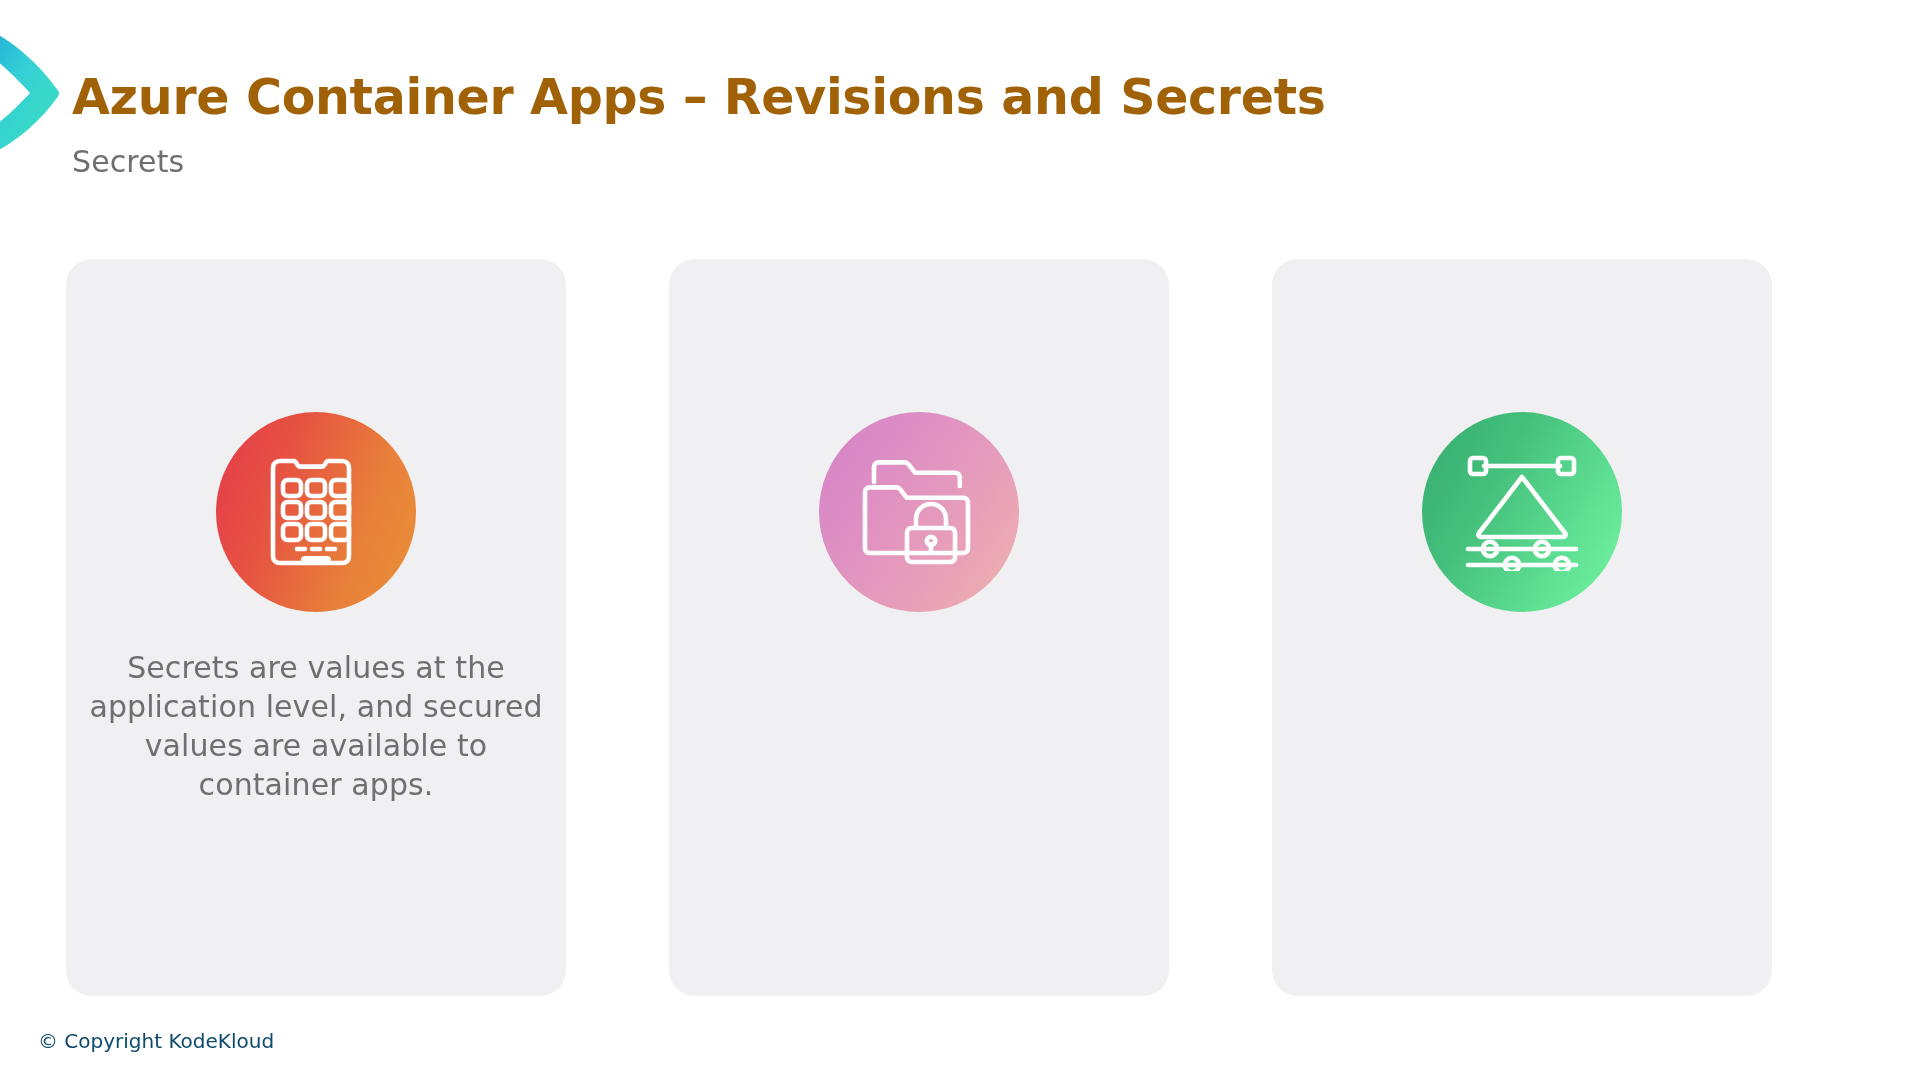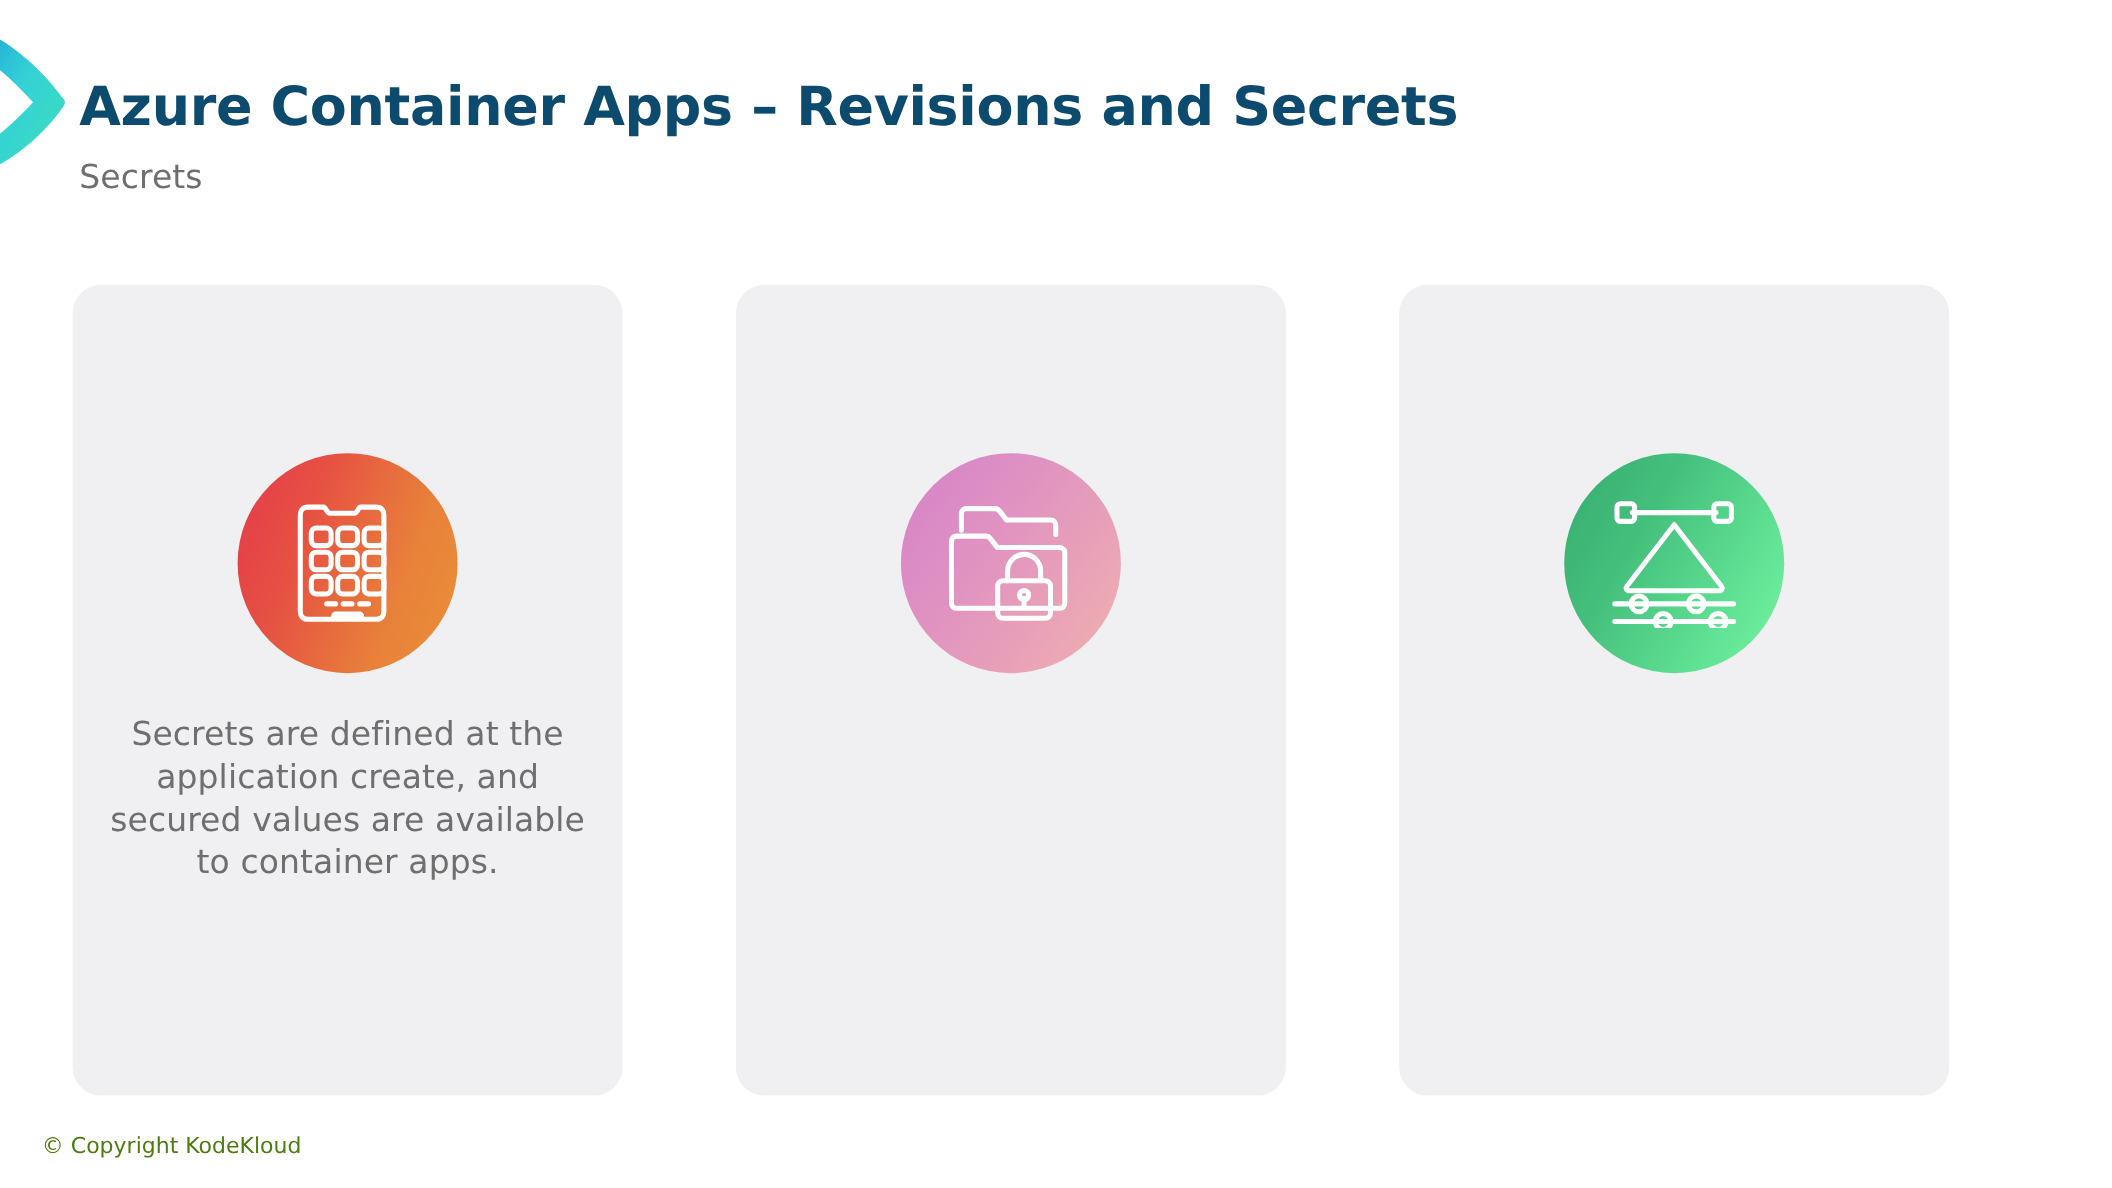--- a/index.html
+++ b/index.html
@@ -31,21 +31,21 @@
     position: absolute;
     left: 72px;
     top: 68px;
     width: 1700px;
   }
   .page-title {
     margin: 0;
     font-size: 49px;
     line-height: 60px;
     font-weight: 700;
-    color: #0c4a6e;
+    color: #a16207;
     letter-spacing: -0.3px;
     white-space: nowrap;
   }
   .page-subtitle {
     margin: 0;
     padding-top: 16px;
     font-size: 30px;
     line-height: 36px;
     font-weight: 400;
     color: #6f6f70;
@@ -107,21 +107,21 @@
     letter-spacing: 0.1px;
   }
 
   
   .footer {
     position: absolute;
     left: 38px;
     bottom: 26px;
     font-size: 20px;
     line-height: 26px;
-    color: #4d7c0f;
+    color: #0c4a6e;
     font-weight: 400;
   }
 </style>
 </head>
 <body>
 
 <div class="brand-logo">
   <svg width="74" height="136" viewBox="0 0 74 136" xmlns="http://www.w3.org/2000/svg">
     <defs>
       <linearGradient id="logoGrad" x1="0" y1="0" x2="1" y2="1">
@@ -153,21 +153,21 @@
         <rect x="63" y="50" width="18" height="16" rx="4.5"></rect>
         <rect x="15" y="72" width="18" height="16" rx="4.5"></rect>
         <rect x="39" y="72" width="18" height="16" rx="4.5"></rect>
         <rect x="63" y="72" width="18" height="16" rx="4.5"></rect>
         <line x1="29" y1="97" x2="37" y2="97"></line>
         <line x1="44" y1="97" x2="52" y2="97"></line>
         <line x1="59" y1="97" x2="67" y2="97"></line>
         <line x1="37" y1="108" x2="59" y2="108" stroke-width="8"></line>
       </svg>
     </div>
-    <p class="card-text">Secrets are defined at the application create, and secured values are available to container apps.</p>
+    <p class="card-text">Secrets are values at the application level, and secured values are available to container apps.</p>
   </div>
 
   <div class="card">
     <div class="icon-badge badge-pink">
       <svg width="118" height="112" viewBox="0 0 118 112" fill="none" stroke="#ffffff" stroke-width="4.6" stroke-linecap="round" stroke-linejoin="round">
         <path d="M14 26 V11 c0 -2.6 2 -4.6 4.6 -4.6 h26 c1.6 0 3 0.7 4 2 l6.6 8.4 h40 c2.6 0 4.6 2 4.6 4.6 V30"></path>
         <path d="M5 36 c0 -2.6 2 -4.6 4.6 -4.6 h26.6 c1.6 0 3 0.7 4 2 l6.6 8.4 h56.6 c2.6 0 4.6 2 4.6 4.6 v46 c0 2.6 -2 4.6 -4.6 4.6 H9.6 C7 97 5 95 5 92.4 Z"></path>
         <rect x="47" y="72" width="48" height="34" rx="4.6" fill="none"></rect>
         <path d="M56 72 V63 c0 -8.3 6.7 -15 15 -15 s15 6.7 15 15 v9"></path>
         <circle cx="71" cy="85" r="4.2"></circle>

